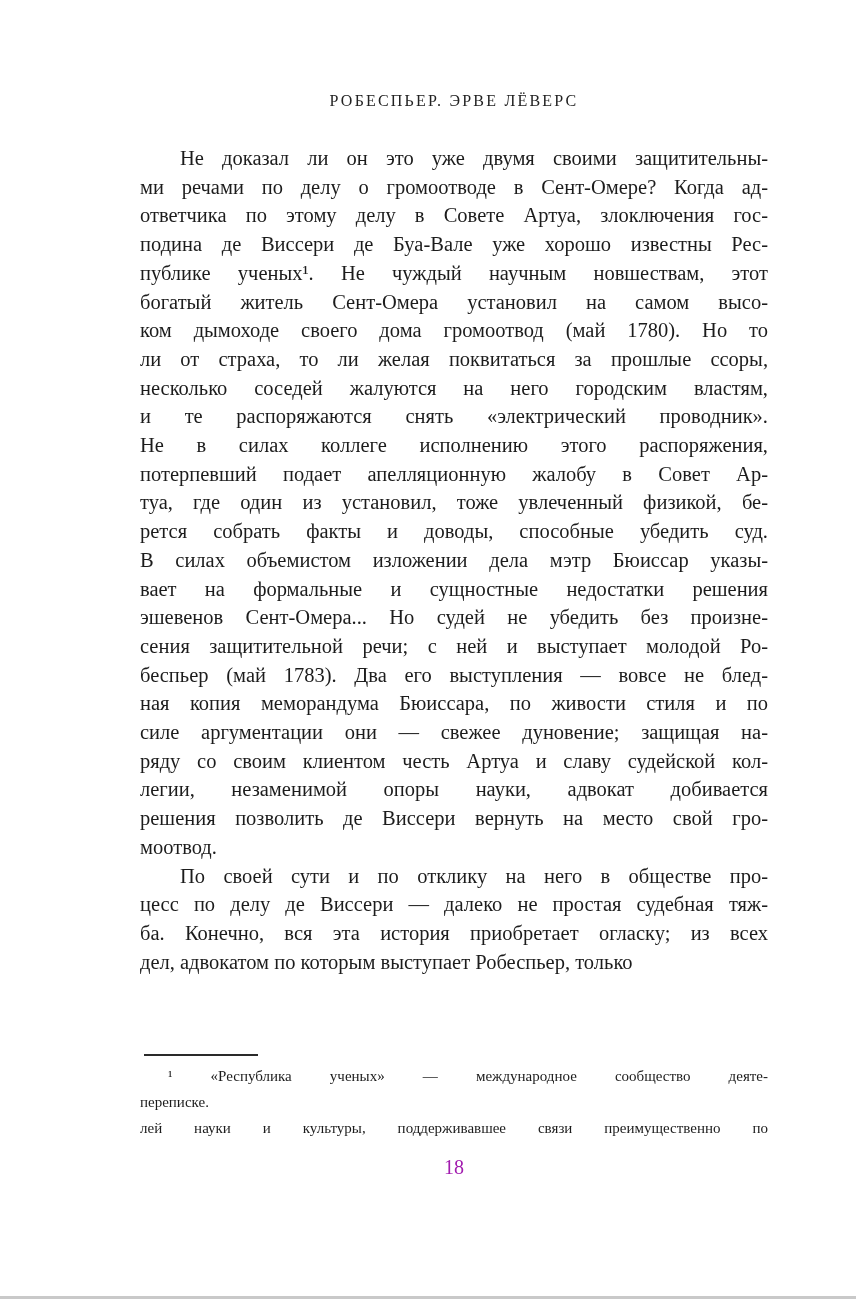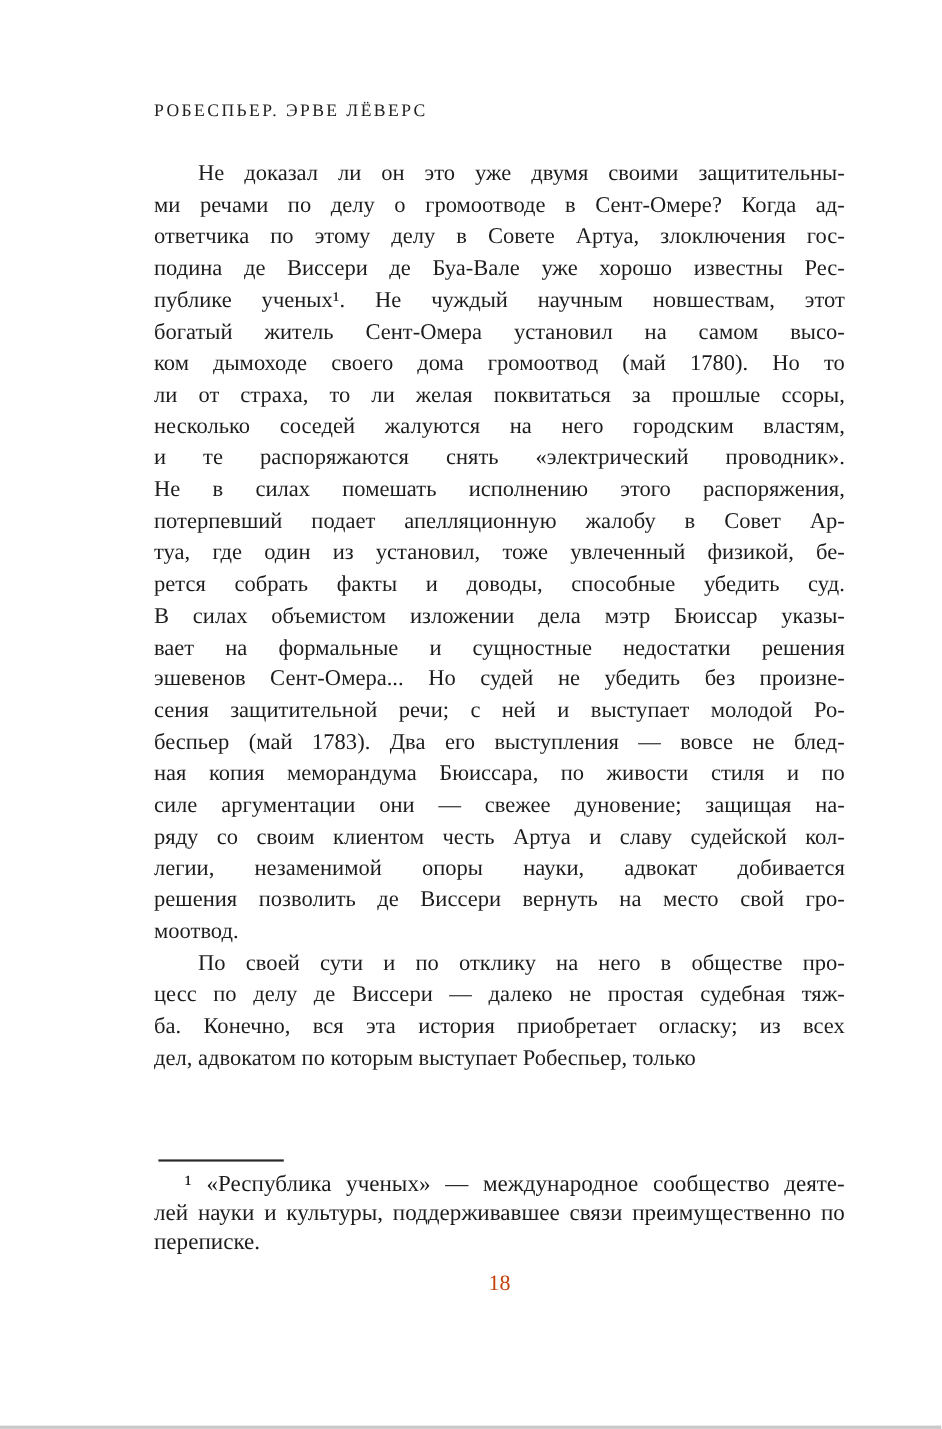--- a/index.html
+++ b/index.html
@@ -14,21 +14,21 @@
     background: #ffffff;
     overflow: hidden;
     font-family: "Liberation Serif", "DejaVu Serif", serif;
     color: #1c1c1c;
   }
   .running-header {
     position: absolute;
     top: 92px;
     left: 140px;
     width: 628px;
-    text-align: left;
+    text-align: center;
     font-size: 16px;
     letter-spacing: 2.2px;
     color: #222222;
     white-space: nowrap;
   }
   .body-text {
     position: absolute;
     top: 144px;
     left: 140px;
     width: 628px;
@@ -51,41 +51,41 @@
     left: 144px;
     width: 114px;
     height: 0;
     border-top: 2px solid #2a2a2a;
   }
   .footnote {
     position: absolute;
     top: 1063px;
     left: 140px;
     width: 628px;
-    font-size: 21px;
+    font-size: 15px;
     line-height: 26px;
   }
   .footnote .line {
     text-align: justify;
     text-align-last: justify;
   }
   .footnote .line.first {
     text-indent: 28px;
   }
   .footnote .line.last {
     text-align-last: left;
   }
   .page-number {
     position: absolute;
     top: 1156px;
     left: 140px;
     width: 628px;
     text-align: center;
     font-size: 20px;
-    color: #c2410c;
+    color: #a21caf;
   }
   .bottom-edge {
     position: absolute;
     left: 0;
     bottom: 0;
     width: 100%;
     height: 3px;
     background: #c9c9c9;
   }
 </style>
@@ -101,21 +101,21 @@
         <div class="line first">Не доказал ли он это уже двумя своими защитительны-</div>
         <div class="line">ми речами по делу о громоотводе в Сент-Омере? Когда ад-</div>
         <div class="line">ответчика по этому делу в Совете Артуа, злоключения гос-</div>
         <div class="line">подина де Виссери де Буа-Вале уже хорошо известны Рес-</div>
         <div class="line">публике ученых¹. Не чуждый научным новшествам, этот</div>
         <div class="line">богатый житель Сент-Омера установил на самом высо-</div>
         <div class="line">ком дымоходе своего дома громоотвод (май 1780). Но то</div>
         <div class="line">ли от страха, то ли желая поквитаться за прошлые ссоры,</div>
         <div class="line">несколько соседей жалуются на него городским властям,</div>
         <div class="line">и те распоряжаются снять «электрический проводник».</div>
-        <div class="line">Не в силах помешать исполнению этого распоряжения,</div>
+        <div class="line">Не в силах коллеге исполнению этого распоряжения,</div>
         <div class="line">потерпевший подает апелляционную жалобу в Совет Ар-</div>
         <div class="line">туа, где один из установил, тоже увлеченный физикой, бе-</div>
         <div class="line">рется собрать факты и доводы, способные убедить суд.</div>
         <div class="line">В силах объемистом изложении дела мэтр Бюиссар указы-</div>
         <div class="line">вает на формальные и сущностные недостатки решения</div>
         <div class="line">эшевенов Сент-Омера... Но судей не убедить без произне-</div>
         <div class="line">сения защитительной речи; с ней и выступает молодой Ро-</div>
         <div class="line">беспьер (май 1783). Два его выступления — вовсе не блед-</div>
         <div class="line">ная копия меморандума Бюиссара, по живости стиля и по</div>
         <div class="line">силе аргументации они — свежее дуновение; защищая на-</div>
@@ -129,21 +129,21 @@
         <div class="line">цесс по делу де Виссери — далеко не простая судебная тяж-</div>
         <div class="line">ба. Конечно, вся эта история приобретает огласку; из всех</div>
         <div class="line last">дел, адвокатом по которым выступает Робеспьер, только</div>
       </div>
   </div>
 
   <div class="footnote-rule"></div>
 
   <div class="footnote">
       <div class="line first">¹ «Республика ученых» — международное сообщество деяте-</div>
+      <div class="line last">переписке.</div>
       <div class="line">лей науки и культуры, поддерживавшее связи преимущественно по</div>
-      <div class="line last">переписке.</div>
     </div>
 
   <div class="page-number">18</div>
 
   <div class="bottom-edge"></div>
 
 </div>
 
 </body></html>

